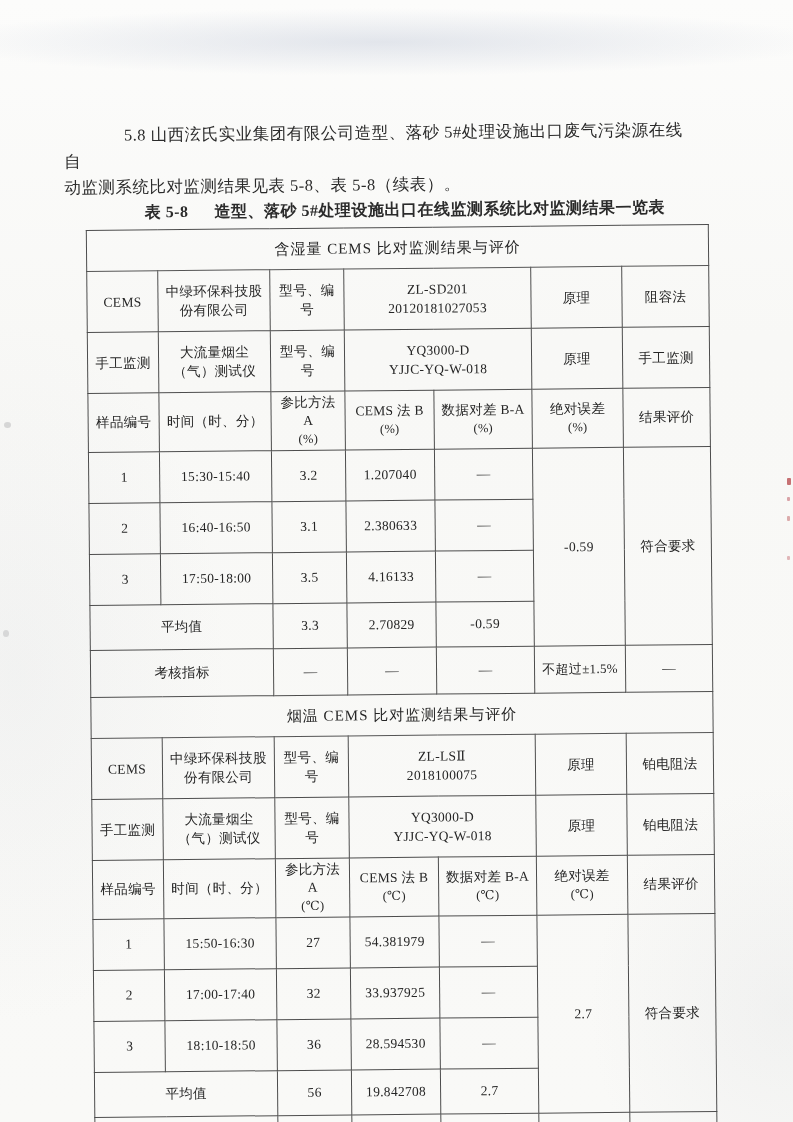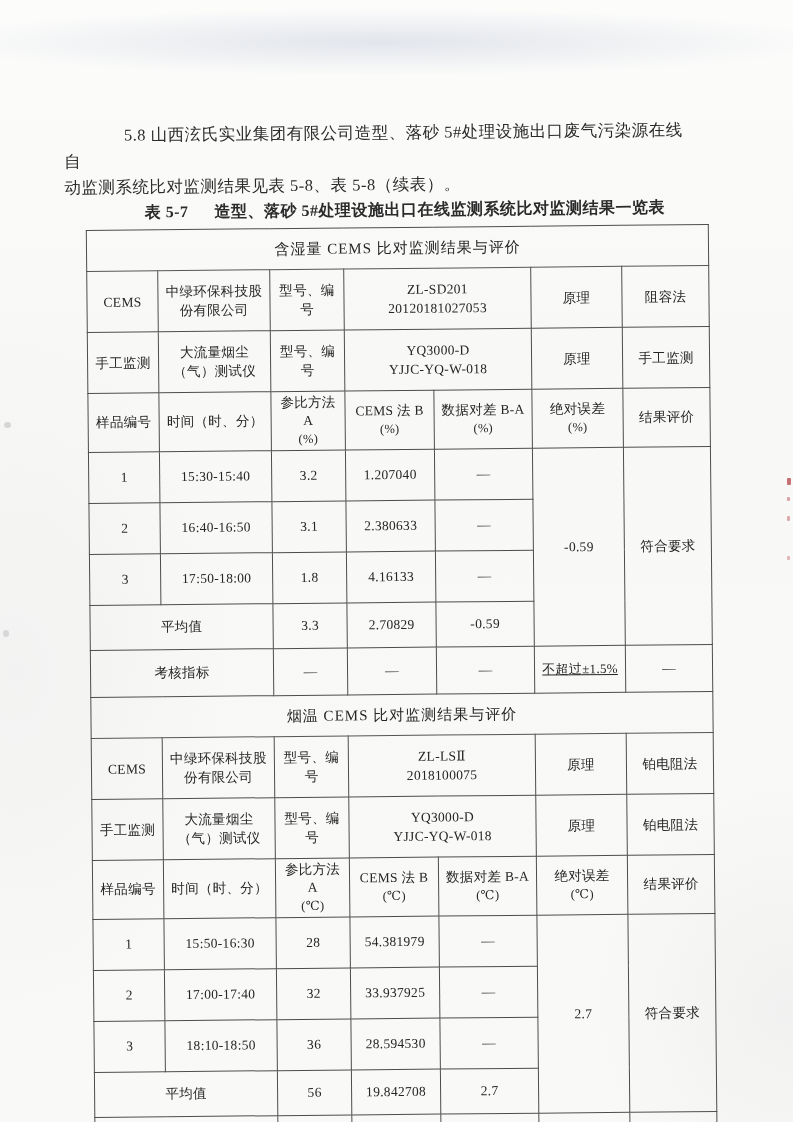--- a/index.html
+++ b/index.html
@@ -38,41 +38,41 @@
   col.c1{width:71px;} col.c2{width:112px;} col.c3{width:74px;}
   col.c4{width:89px;} col.c5{width:98px;} col.c6{width:91px;} col.c7{width:87px;}
   tr.title-row td{height:36px;font-size:15px;letter-spacing:1px;border-bottom-color:#555;}
   tr.info-row td{height:56px;line-height:19px;}
   tr.head-row td{height:54px;line-height:18px;}
   tr.data-row td{height:46px;}
   tr.avg-row td{height:40px;}
   tr.index-row td{height:42px;}
   .unit{font-size:12.5px;}
   .num{font-family:"Liberation Serif","DejaVu Serif",serif;}
-  .nowrap{white-space:nowrap;font-size:13px;text-decoration:underline;}
+  .nowrap{white-space:nowrap;font-size:13px;}
   
   .scan-mark-red1{position:absolute;right:2px;top:478px;width:4px;height:7px;background:rgba(170,40,45,.65);border-radius:1px;}
   .scan-mark-red2{position:absolute;right:3px;top:497px;width:3px;height:4px;background:rgba(180,60,70,.45);border-radius:1px;}
   .scan-mark-red3{position:absolute;right:3px;top:516px;width:3px;height:5px;background:rgba(175,55,60,.4);border-radius:1px;}
   .scan-mark-red4{position:absolute;right:3px;top:556px;width:3px;height:4px;background:rgba(180,60,70,.35);border-radius:1px;}
   .scan-smudge1{position:absolute;left:4px;top:422px;width:7px;height:6px;background:rgba(120,120,125,.25);border-radius:50%;}
   .scan-smudge2{position:absolute;left:3px;top:630px;width:6px;height:7px;background:rgba(120,120,125,.22);border-radius:50%;}
 </style>
 </head>
 <body>
 
 <div class="paper-inner">
 
   <div class="intro">
     <div class="intro-line1">5.8 山西泫氏实业集团有限公司造型、落砂 5#处理设施出口废气污染源在线自</div>
     <div class="intro-line2">动监测系统比对监测结果见表 5-8、表 5-8（续表）。</div>
   </div>
 
   <div class="table-caption">
-    <span>表 5-7</span>
+    <span>表 5-8</span>
     <span>造型、落砂 5#处理设施出口在线监测系统比对监测结果一览表</span>
   </div>
 
   <table class="cmp">
     <colgroup>
       <col class="c1">
         <col class="c2">
         <col class="c3">
         <col class="c4">
         <col class="c5">
@@ -139,21 +139,21 @@
     <tr class="data-row">
       <td class="num">2</td>
       <td class="num">16:40-16:50</td>
       <td class="num">3.1</td>
       <td class="num">2.380633</td>
       <td>—</td>
     </tr>
     <tr class="data-row">
       <td class="num">3</td>
       <td class="num">17:50-18:00</td>
-      <td class="num">1.8</td>
+      <td class="num">3.5</td>
       <td class="num">4.16133</td>
       <td>—</td>
     </tr>
     <tr class="avg-row">
       <td colspan="2">平均值</td>
       <td class="num">3.3</td>
       <td class="num">2.70829</td>
       <td class="num">-0.59</td>
     </tr>
     <tr class="index-row">
@@ -207,21 +207,21 @@
       </td>
       <td>
         <div>绝对误差</div>
         <div class="unit">(℃)</div>
       </td>
       <td>结果评价</td>
     </tr>
     <tr class="data-row">
       <td class="num">1</td>
       <td class="num">15:50-16:30</td>
-      <td class="num">28</td>
+      <td class="num">27</td>
       <td class="num">54.381979</td>
       <td>—</td>
       <td class="num" rowspan="4">2.7</td>
       <td rowspan="4">符合要求</td>
     </tr>
     <tr class="data-row">
       <td class="num">2</td>
       <td class="num">17:00-17:40</td>
       <td class="num">32</td>
       <td class="num">33.937925</td>

